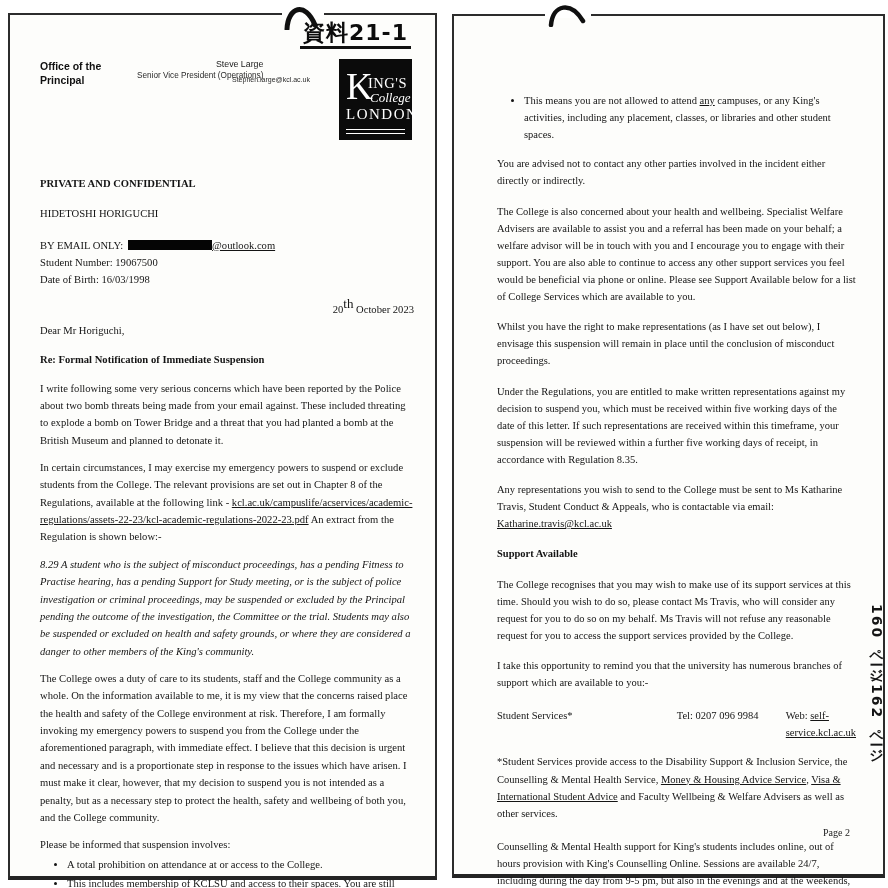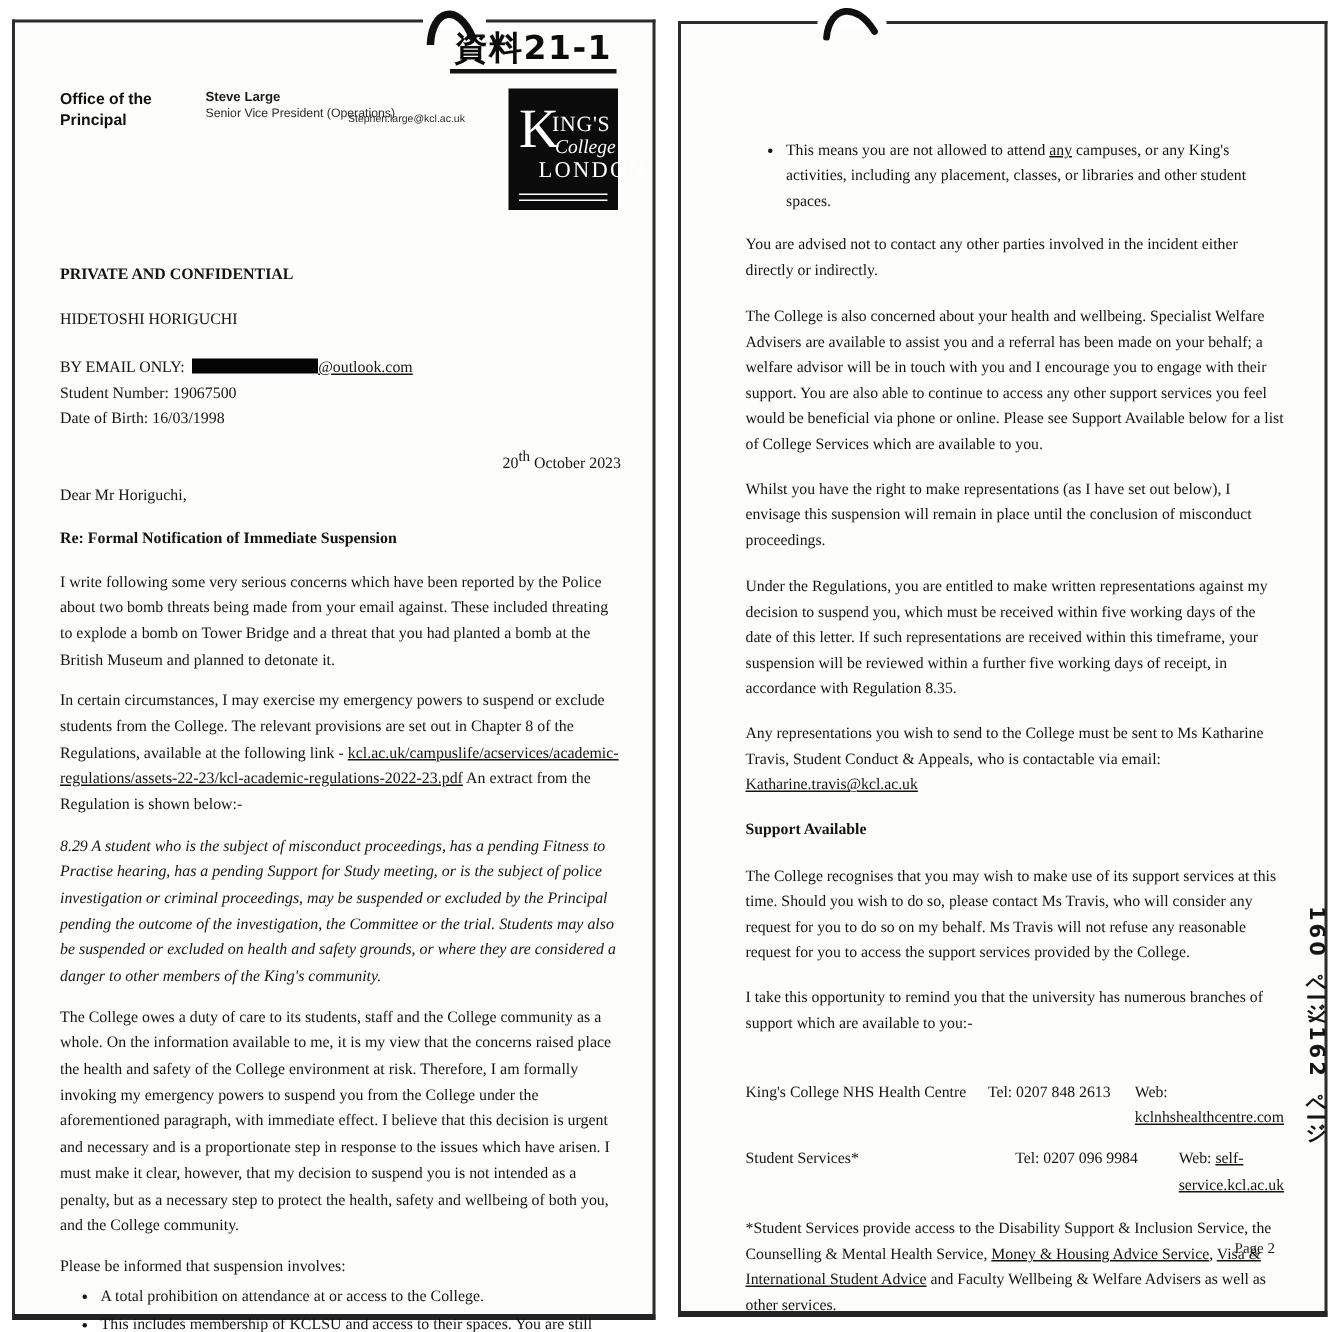--- a/index.html
+++ b/index.html
@@ -22,49 +22,49 @@
     font-family:"DejaVu Sans", sans-serif; font-weight:700;
     font-size:22px; line-height:1.1; color:#0c0c0c; letter-spacing:1px;
     border-bottom:3.5px solid #111; padding:0 3px 1px 3px; white-space:nowrap;
   }
   .office {
     position:absolute; left:30px; top:44px; width:90px;
     font-family:"Liberation Sans", sans-serif; font-weight:700; font-size:10.5px;
     line-height:1.35; white-space:pre-line; color:#111;
   }
   .sender { position:absolute; left:127px; top:44px; font-family:"Liberation Sans", sans-serif; }
-  .sender-name { font-weight:700; font-size:8.8px; color:#1a1a1a; }
+  .sender-name { font-weight:400; font-size:8.8px; color:#1a1a1a;text-align:right; }
   .sender-title { font-size:8.2px; color:#2a2a2a; margin-top:2px; }
   .sender-email { position:absolute; left:222px; top:61px; font-family:"Liberation Sans", sans-serif; font-size:7px; color:#2a2a2a; }
   .kcl-logo { position:absolute; left:329px; top:44px; width:73px; height:81px; background:#0b0b0b; color:#fff; }
   .kcl-k { position:absolute; left:7px; top:9px; font-family:"Liberation Serif", serif; font-size:37px; line-height:1; }
   .kcl-ings { position:absolute; left:29px; top:16px; font-family:"Liberation Serif", serif; font-size:14.5px; letter-spacing:0.5px; }
   .kcl-college { position:absolute; left:31px; top:31px; font-family:"Liberation Serif", serif; font-style:italic; font-size:13px; }
-  .kcl-london { position:absolute; left:20px; top:47px; font-family:"Liberation Serif", serif; font-size:15px; letter-spacing:1.5px; }
+  .kcl-london { position:absolute; left:7px; top:47px; font-family:"Liberation Serif", serif; font-size:15px; letter-spacing:1.5px; }
   .kcl-rule { position:absolute; left:7px; right:7px; top:70px; height:5px; border-top:1.6px solid #fff; border-bottom:1.6px solid #fff; }
 
   
   .p1-body {
     position:absolute; left:30px; right:21px; top:160px;
     font-size:10.6px; line-height:1.64; color:#141414;
     overflow-wrap:break-word;
   }
   .p2-body {
     position:absolute; left:43px; right:27px; top:76px;
     font-size:10.5px; line-height:1.63; color:#141414;
     overflow-wrap:break-word;
   }
   .b { font-weight:700; }
   .i { font-style:italic; }
   .u { text-decoration:underline; }
   p { margin-bottom:10px; }
   .tight { margin-bottom:2px; }
   .addr-line { line-height:1.6; margin-bottom:0; }
   .date-row { text-align:right; margin:12px 0 4px 0; }
-  sup { font-size:10px; vertical-align:super; line-height:0; }
+  sup { font-size:13px; vertical-align:super; line-height:0; }
   .redaction { display:inline-block; width:84px; height:10px; background:#050505; margin:0 0 -1px 5px; }
   ul { list-style:disc; padding-left:27px; margin-bottom:8px; }
   li { margin-bottom:2px; }
   .svc-row { display:flex; margin-bottom:10px; }
   .svc-name { width:188px; }
   .svc-tel { width:114px; }
   .svc-web { flex:1; }
   .page-label { position:absolute; right:33px; bottom:36px; font-size:10px; color:#1a1a1a; }
 
   
@@ -151,27 +151,22 @@
       <p style="margin-bottom:13px;">You are advised not to contact any other parties involved in the incident either directly or indirectly.</p>
       <p style="margin-bottom:13px;">The College is also concerned about your health and wellbeing. Specialist Welfare Advisers are available to assist you and a referral has been made on your behalf; a welfare advisor will be in touch with you and I encourage you to engage with their support. You are also able to continue to access any other support services you feel would be beneficial via phone or online. Please see Support Available below for a list of College Services which are available to you.</p>
       <p style="margin-bottom:13px;">Whilst you have the right to make representations (as I have set out below), I envisage this suspension will remain in place until the conclusion of misconduct proceedings.</p>
       <p style="margin-bottom:13px;">Under the Regulations, you are entitled to make written representations against my decision to suspend you, which must be received within five working days of the date of this letter.  If such representations are received within this timeframe, your suspension will be reviewed within a further five working days of receipt, in accordance with Regulation 8.35.</p>
 
       <p style="margin-bottom:13px;"><span>Any representations you wish to send to the College must be sent to Ms Katharine Travis, Student Conduct &amp; Appeals, who is contactable via email: </span><span class="u">Katharine.travis@kcl.ac.uk</span></p>
 
       <p class="b" style="margin-bottom:13px;">Support Available</p>
 
       <p style="margin-bottom:13px;">The College recognises that you may wish to make use of its support services at this time. Should you wish to do so, please contact Ms Travis, who will consider any request for you to do so on my behalf.  Ms Travis will not refuse any reasonable request for you to access the support services provided by the College.</p>
-      <p style="margin-bottom:29px;">I take this opportunity to remind you that the university has numerous branches of support which are available to you:-</p>
+      <p style="margin-bottom:16px;">I take this opportunity to remind you that the university has numerous branches of support which are available to you:-</p>
 
-      <div class="svc-row">
-        <span class="svc-name">King's College NHS Health Centre</span>
-        <span class="svc-tel">Tel: 0207 848 2613</span>
-        <span class="svc-web"><span>Web: </span><span class="u">kclnhshealthcentre.com</span></span>
-      </div>
       <div class="svc-row" style="margin-bottom:12px;">
         <span class="svc-name">Student Services*</span>
         <span class="svc-tel">Tel: 0207 096 9984</span>
         <span class="svc-web"><span>Web: </span><span class="u">self-service.kcl.ac.uk</span></span>
       </div>
 
       <p style="margin-bottom:16px;"><span>*Student Services provide access to the Disability Support &amp; Inclusion Service, the Counselling &amp; Mental Health Service, </span><span class="u">Money &amp; Housing Advice Service</span><span>, </span><span class="u">Visa &amp; International Student Advice</span><span> and Faculty Wellbeing &amp; Welfare Advisers as well as other services.</span></p>
 
       <p><span>Counselling &amp; Mental Health support for King's students includes online, out of hours provision with King's Counselling Online. Sessions are available 24/7, including during the day from 9-5 pm, but also in the evenings and at the weekends, as well as during King's College closure days. This may suit you if finding time during weekday hours is difficult. To access this service, please register with </span></p>
     </div>

